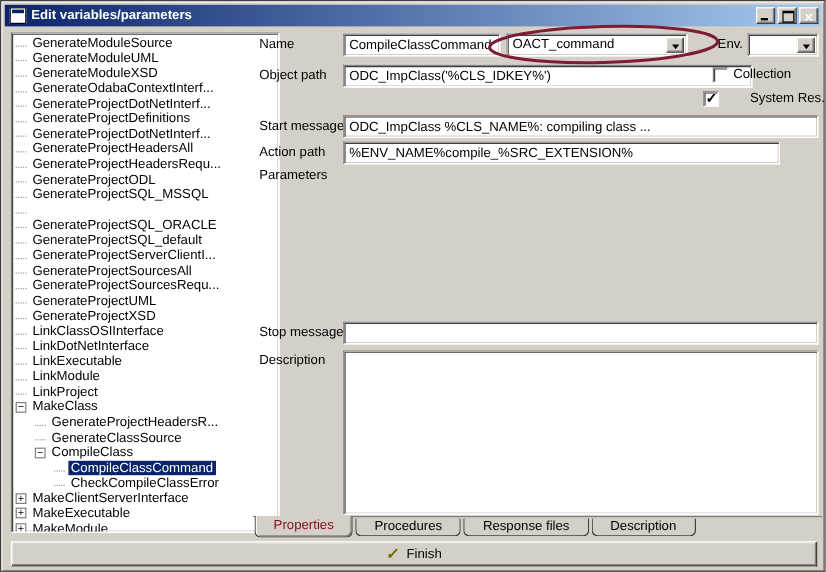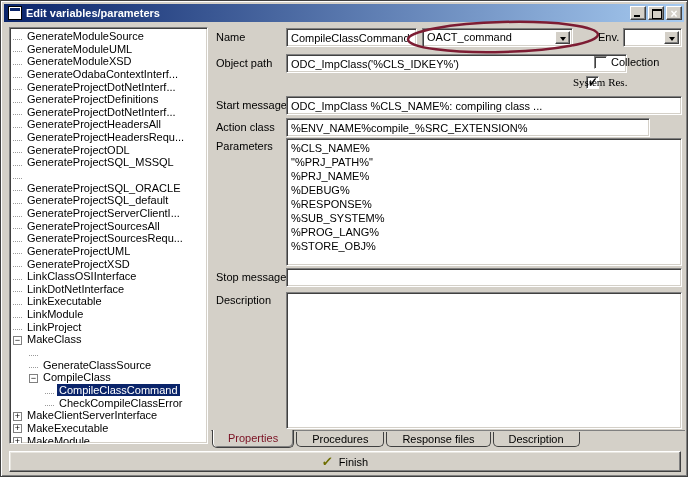--- a/index.html
+++ b/index.html
@@ -22,21 +22,21 @@
   .app-icon::before{content:"";position:absolute;left:1px;top:1px;right:1px;height:3px;background:#0a246a;}
   .tb-btns{position:absolute;right:2px;top:2px;display:flex;gap:2px;}
   .tb-btn{position:relative;width:16px;height:14px;background:#d4d0c8;
     border:1px solid;border-color:#fff #404040 #404040 #fff;
     box-shadow:inset -1px -1px 0 #808080;cursor:default;}
   .tb-btn.min::after{content:"";position:absolute;left:3px;bottom:2px;width:6px;height:2px;background:#000;}
   .tb-btn.max::after{content:"";position:absolute;left:3px;top:2px;width:8px;height:7px;border:1px solid #000;border-top-width:2px;}
   .tb-btn.close::after{content:"×";position:absolute;left:0;top:-2px;width:14px;text-align:center;font-weight:bold;font-size:12px;}
   
   .tree-panel{
-    position:absolute;left:8px;top:26px;width:199px;height:417px;background:#fff;
+    position:absolute;left:8px;top:26px;width:224px;height:417px;background:#fff;
     border:1px solid;border-color:#808080 #fff #fff #808080;
     box-shadow:inset 1px 1px 0 #404040, inset -1px -1px 0 #d4d0c8;
     overflow:hidden;padding:2px 0 0 3px;
   }
   .tree-row{height:12.65px;line-height:12.65px;white-space:nowrap;cursor:default;}
   .expander{display:inline-block;width:9px;height:9px;background:#fff;border:1px solid #808080;
     font-size:9px;line-height:7px;text-align:center;vertical-align:middle;margin-right:3px;color:#000;}
   .connector{display:inline-block;width:9px;height:5px;border-bottom:1px dotted #9a9a9a;vertical-align:middle;margin-right:3px;}
   .tree-label{padding:0 2px;}
   .tree-row.selected .tree-label{background:#0a246a;color:#fff;}
@@ -110,21 +110,21 @@
       <div class="tree-row" style="padding-left: 0px;"><span class="connector"></span><span class="tree-label">GenerateProjectSourcesAll</span></div>
       <div class="tree-row" style="padding-left: 0px;"><span class="connector"></span><span class="tree-label">GenerateProjectSourcesRequ...</span></div>
       <div class="tree-row" style="padding-left: 0px;"><span class="connector"></span><span class="tree-label">GenerateProjectUML</span></div>
       <div class="tree-row" style="padding-left: 0px;"><span class="connector"></span><span class="tree-label">GenerateProjectXSD</span></div>
       <div class="tree-row" style="padding-left: 0px;"><span class="connector"></span><span class="tree-label">LinkClassOSIInterface</span></div>
       <div class="tree-row" style="padding-left: 0px;"><span class="connector"></span><span class="tree-label">LinkDotNetInterface</span></div>
       <div class="tree-row" style="padding-left: 0px;"><span class="connector"></span><span class="tree-label">LinkExecutable</span></div>
       <div class="tree-row" style="padding-left: 0px;"><span class="connector"></span><span class="tree-label">LinkModule</span></div>
       <div class="tree-row" style="padding-left: 0px;"><span class="connector"></span><span class="tree-label">LinkProject</span></div>
       <div class="tree-row" style="padding-left: 0px;"><span class="expander">−</span><span class="tree-label">MakeClass</span></div>
-      <div class="tree-row" style="padding-left: 16px;"><span class="connector"></span></div>
+      <div class="tree-row" style="padding-left: 16px;"><span class="connector"></span><span class="tree-label">GenerateProjectHeadersR...</span></div>
       <div class="tree-row" style="padding-left: 16px;"><span class="connector"></span><span class="tree-label">GenerateClassSource</span></div>
       <div class="tree-row" style="padding-left: 16px;"><span class="expander">−</span><span class="tree-label">CompileClass</span></div>
       <div class="tree-row selected" style="padding-left: 32px;"><span class="connector"></span><span class="tree-label">CompileClassCommand</span></div>
       <div class="tree-row" style="padding-left: 32px;"><span class="connector"></span><span class="tree-label">CheckCompileClassError</span></div>
       <div class="tree-row" style="padding-left: 0px;"><span class="expander">+</span><span class="tree-label">MakeClientServerInterface</span></div>
       <div class="tree-row" style="padding-left: 0px;"><span class="expander">+</span><span class="tree-label">MakeExecutable</span></div>
       <div class="tree-row" style="padding-left: 0px;"><span class="expander">+</span><span class="tree-label">MakeModule</span></div>
     </div>
 
   <span class="lbl" style="left:215px;top:27px;">Name</span>
@@ -138,37 +138,29 @@
     <span class="combo-text"></span>
     <span class="combo-arrow"></span>
   </div>
 
   <span class="lbl" style="left:215px;top:53px;">Object path</span>
   <input class="field" style="left: 285px; top: 53px; width: 341px;" value="ODC_ImpClass('%CLS_IDKEY%')">
   <span class="checkbox" style="left:593px;top:55px;"></span>
   <span class="lbl" style="left:610px;top:52px;text-align:right;">Collection</span>
 
   <span class="checkbox checked" style="left:585px;top:75px;"></span>
-  <span class="lbl" style="left:572px;top:72px;font-family:Liberation Serif, serif;">System Res.</span>
+  <span class="lbl" style="left:624px;top:72px;">System Res.</span>
 
   <span class="lbl" style="left:215px;top:95px;">Start message</span>
   <input class="field" style="left: 285px; top: 95px; width: 396px;" value="ODC_ImpClass %CLS_NAME%: compiling class ...">
 
-  <span class="lbl" style="left:215px;top:117px;">Action class</span>
+  <span class="lbl" style="left:215px;top:117px;">Action path</span>
   <input class="field" style="left: 285px; top: 117px; width: 364px;" value="%ENV_NAME%compile_%SRC_EXTENSION%">
 
   <span class="lbl top" style="left:215px;top:139px;">Parameters</span>
-  <textarea class="area" style="left: 285px; top: 137px; width: 396px; height: 128px;">%CLS_NAME%
-"%PRJ_PATH%"
-%PRJ_NAME%
-%DEBUG%
-%RESPONSE%
-%SUB_SYSTEM%
-%PROG_LANG%
-%STORE_OBJ%</textarea>
 
   <span class="lbl" style="left:215px;top:267px;">Stop message</span>
   <input class="field" style="left: 285px; top: 267px; width: 396px;" value="">
 
   <span class="lbl top" style="left:215px;top:293px;">Description</span>
   <textarea class="area" style="left: 285px; top: 291px; width: 396px; height: 137px;"></textarea>
 
   <div class="tab-bar" id="tab-bar">
       <div class="tab active"><span>Properties</span></div>
       <div class="tab"><span>Procedures</span></div>

